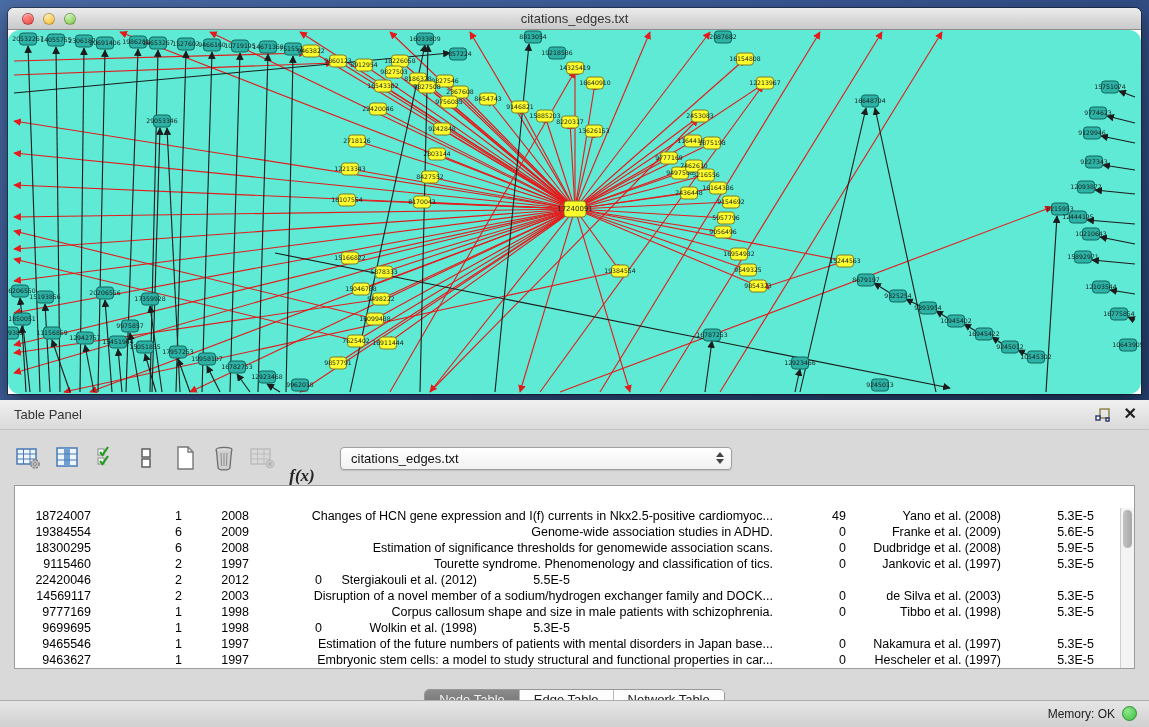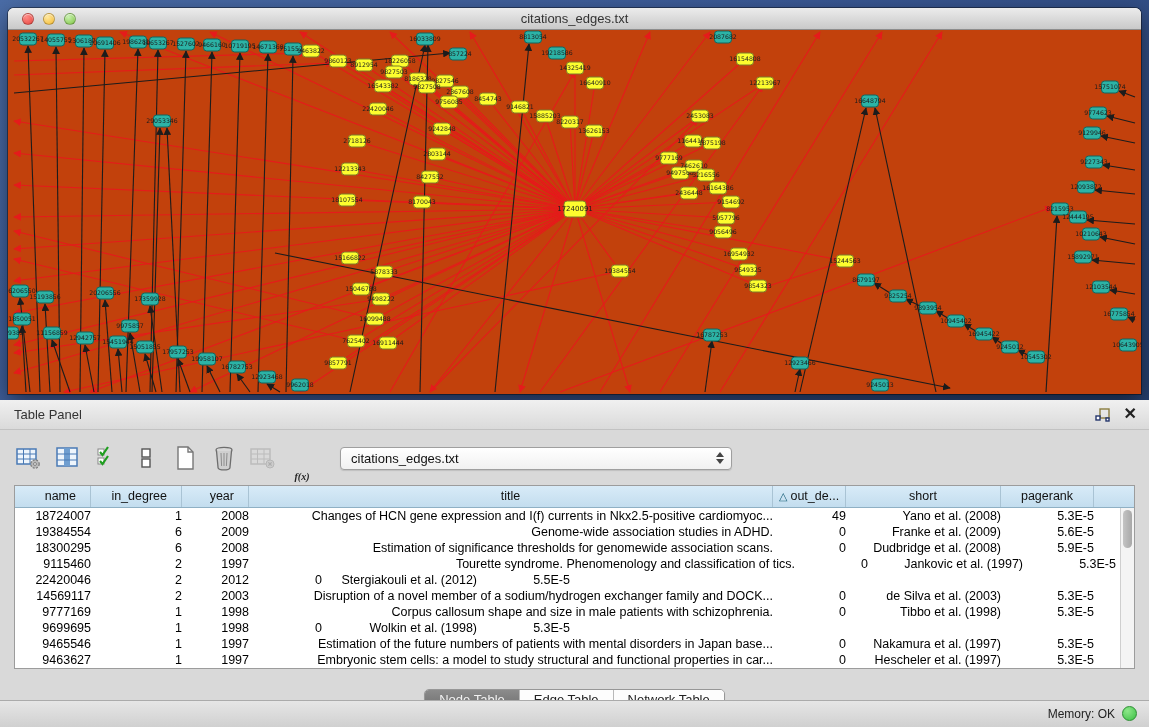--- a/index.html
+++ b/index.html
@@ -30,22 +30,22 @@
         border:1px solid rgba(0,0,0,.25);
         box-shadow:inset 0 1px 1px rgba(255,255,255,.6); }
   .tl.red    { left:14px; background:radial-gradient(circle at 35% 30%, #ff8a85, #e8463f); }
   .tl.yellow { left:35px; background:radial-gradient(circle at 35% 30%, #ffe9a0, #f5b92e); }
   .tl.green  { left:56px; background:radial-gradient(circle at 35% 30%, #c9f2b2, #7ec440); }
   .win-title {
     position:absolute; left:0; right:0; top:3px; text-align:center;
     font-size:13px; color:#333;
   }
   .canvas {
-    position:absolute; left:0; top:22px; right:0; bottom:0; background:#c2410c;
-    overflow:hidden; border-radius:0;
+    position:absolute; left:0; top:22px; right:0; bottom:0; background:#5eead4;
+    overflow:hidden; border-radius:12px;
   }
   .canvas svg { display:block; }
 
   
   .table-panel {
     position:absolute; left:0; top:400px; width:1149px; height:300px;
     background:#d9d9d9;
   }
   .divider-grip {
     position:absolute; left:568px; top:-2px; font-size:9px; color:#8a8a8a;
@@ -59,21 +59,21 @@
   .panel-float { position:absolute; right:38px; top:7px; width:16px; height:16px; cursor:pointer; }
   .panel-close { position:absolute; right:12px; top:4px; font-size:16px; font-weight:bold;
                  color:#222; cursor:pointer; line-height:20px; }
   .toolbar {
     position:absolute; left:16px; top:40px; height:36px;
     display:flex; align-items:center; gap:13px;
   }
   .tb-icon { width:26px; height:26px; display:flex; align-items:center; justify-content:center; cursor:pointer; }
   .tb-icon.disabled { opacity:.45; cursor:default; }
   .fx { font-family:"Liberation Serif", serif; font-style:italic; font-weight:bold;
-        font-size:10px; color:#222;margin-top:36px; }
+        font-size:17px; color:#222;margin-top:36px; }
   .dropdown {
     margin-left:12px; width:392px; height:23px; border:1px solid #9f9f9f;
     border-radius:4px; background:linear-gradient(#ffffff,#f1f1f1);
     position:relative; font-size:13px; color:#111; line-height:21px;
     padding-left:10px; cursor:pointer;
     box-shadow:0 1px 1px rgba(0,0,0,.12);
   }
   .dd-stepper { position:absolute; right:7px; top:4px; display:flex; flex-direction:column; gap:2px; }
   .dd-stepper span { width:0; height:0; border-left:4px solid transparent; border-right:4px solid transparent; }
   .dd-up   { border-bottom:5px solid #444; }
@@ -823,29 +823,20 @@
     <div class="dropdown">
       <span>citations_edges.txt</span>
       <span class="dd-stepper">
         <span class="dd-up"></span>
           <span class="dd-down"></span>
       </span>
     </div>
   </div>
 
   <div class="tbl">
-    <div class="tbl-head" id="tbl-head">
-        <div class="th r" style="width: 76px;">name</div>
-        <div class="th r" style="width: 91px;">in_degree</div>
-        <div class="th r" style="width: 67px;">year</div>
-        <div class="th c" style="width: 524px;">title</div>
-        <div class="th l" style="width: 73px;"><span class="sort-tri">△</span>out_de...</div>
-        <div class="th c" style="width: 155px;">short</div>
-        <div class="th c" style="width: 93px;">pagerank</div>
-      </div>
     <div class="tbl-rows" id="tbl-rows">
         <div class="trow">
           <div class="td" style="width: 76px;">18724007</div>
           <div class="td" style="width: 91px;">1</div>
           <div class="td" style="width: 67px;">2008</div>
           <div class="td" style="width: 524px;">Changes of HCN gene expression and I(f) currents in Nkx2.5-positive cardiomyoc...</div>
           <div class="td" style="width: 73px;">49</div>
           <div class="td" style="width: 155px;">Yano et al. (2008)</div>
           <div class="td" style="width: 93px;">5.3E-5</div>
         </div>
@@ -864,21 +855,21 @@
           <div class="td" style="width: 67px;">2008</div>
           <div class="td" style="width: 524px;">Estimation of significance thresholds for genomewide association scans.</div>
           <div class="td" style="width: 73px;">0</div>
           <div class="td" style="width: 155px;">Dudbridge et al. (2008)</div>
           <div class="td" style="width: 93px;">5.9E-5</div>
         </div>
         <div class="trow">
           <div class="td" style="width: 76px;">9115460</div>
           <div class="td" style="width: 91px;">2</div>
           <div class="td" style="width: 67px;">1997</div>
-          <div class="td" style="width: 524px; margin-left: 22px;">Tourette syndrome. Phenomenology and classification of tics.</div>
+          <div class="td" style="width: 524px;">Tourette syndrome. Phenomenology and classification of tics.</div>
           <div class="td" style="width: 73px;">0</div>
           <div class="td" style="width: 155px;">Jankovic et al. (1997)</div>
           <div class="td" style="width: 93px;">5.3E-5</div>
         </div>
         <div class="trow">
           <div class="td" style="width: 76px;">22420046</div>
           <div class="td" style="width: 91px;">2</div>
           <div class="td" style="width: 67px;">2012</div>
           <div class="td" style="width: 73px;">0</div>
           <div class="td" style="width: 155px;">Stergiakouli et al. (2012)</div>

